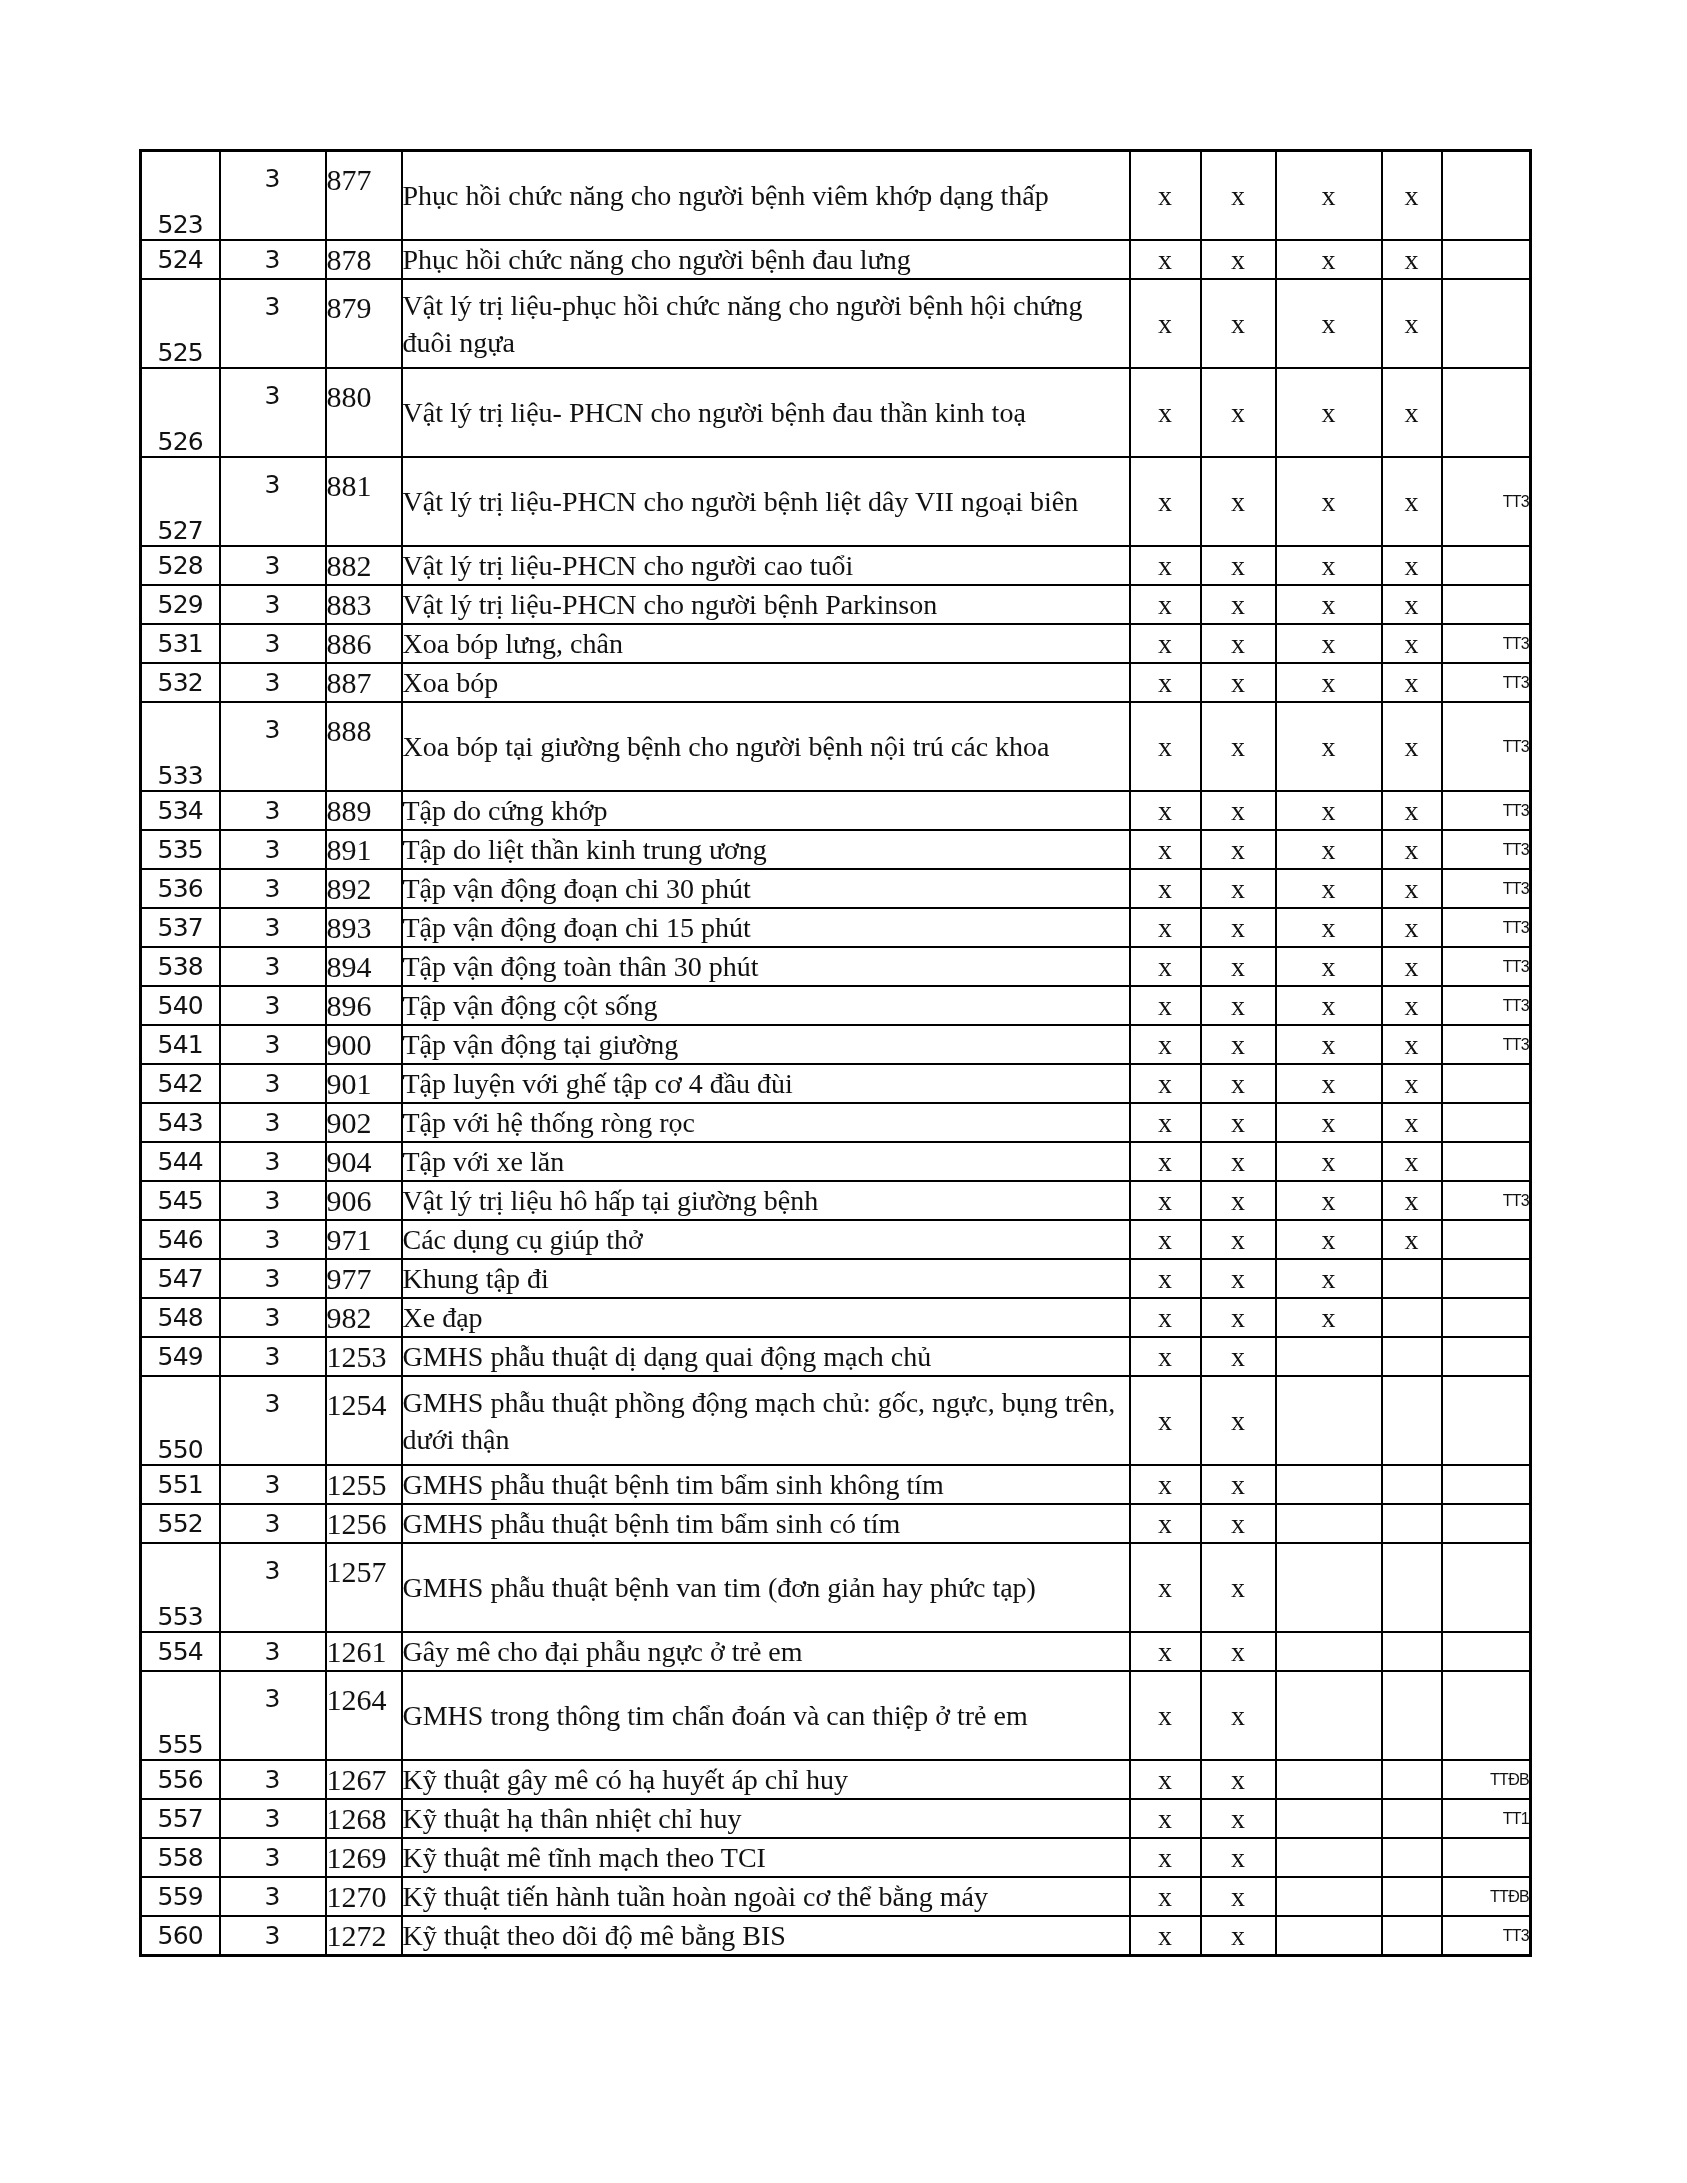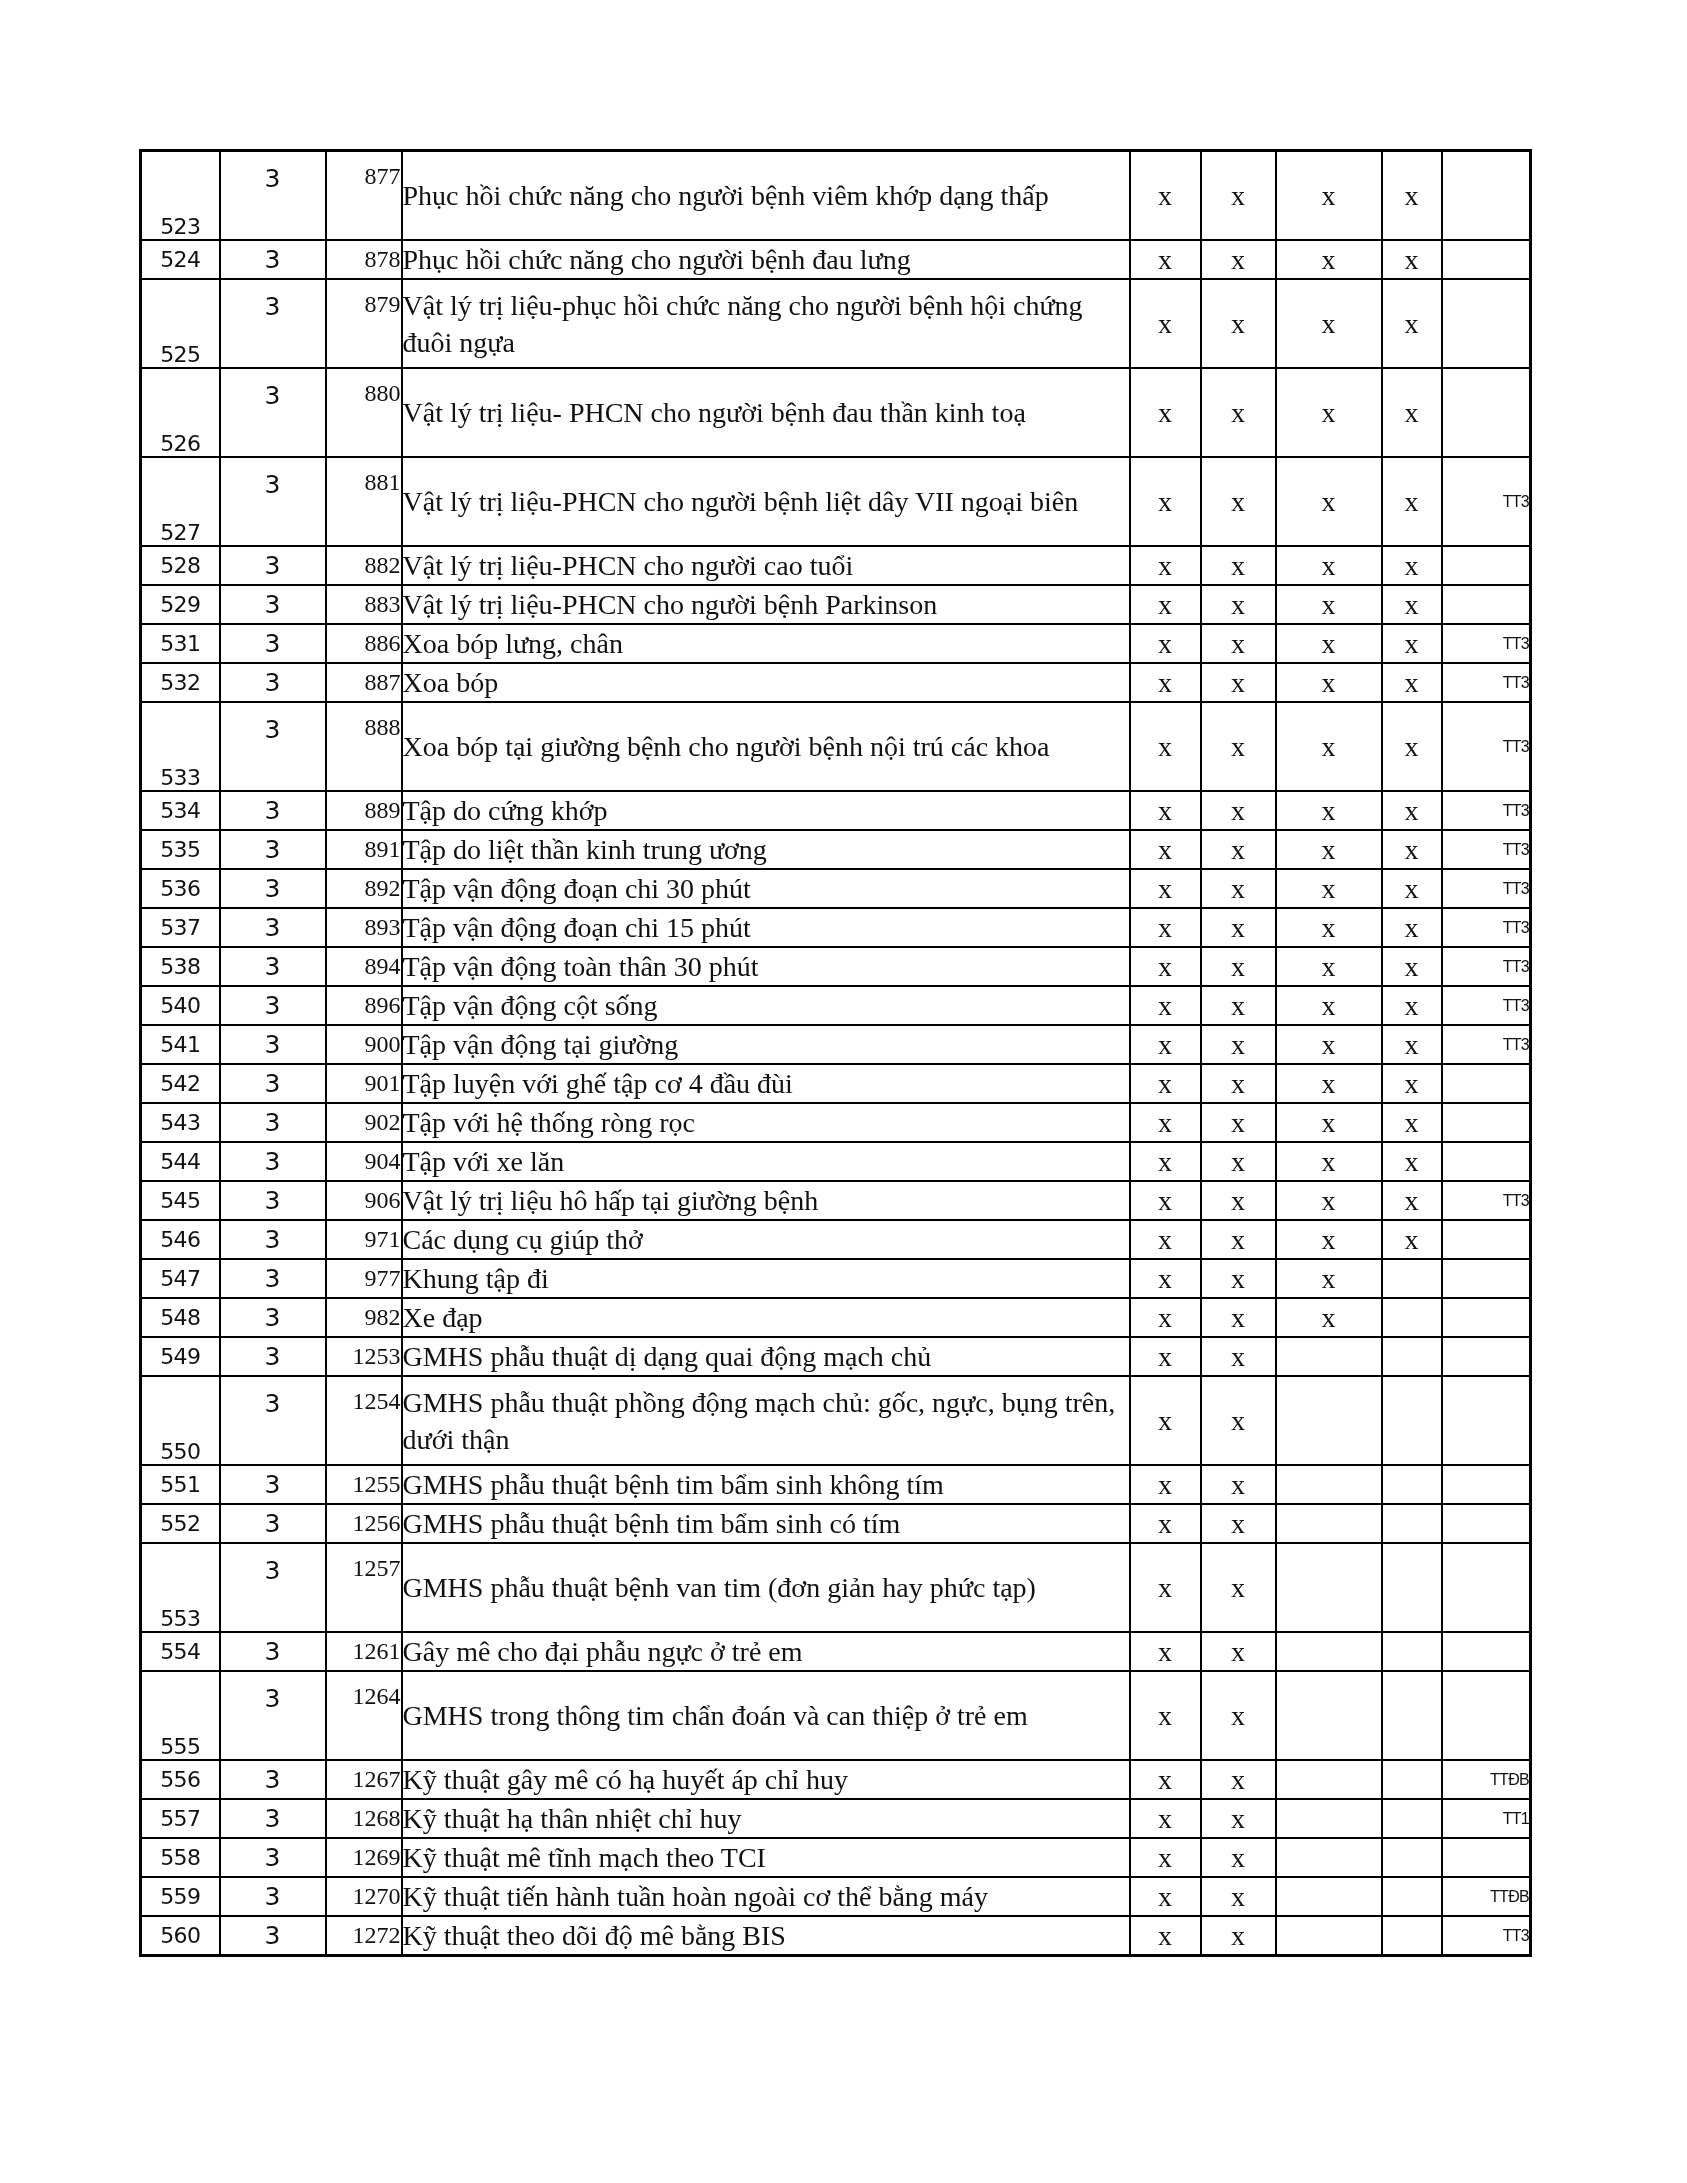--- a/index.html
+++ b/index.html
@@ -15,33 +15,33 @@
   table.grid td {
     border: 2.6px solid #000;
     padding: 0;
     color: #111;
     overflow: hidden;
   }
   tr.normal td { height: 35px; }
   tr.tall td { height: 75px; }
   td.stt {
     font-family: "DejaVu Sans", "Liberation Sans", sans-serif;
-    font-size: 22px; text-align: center; vertical-align: bottom;
+    font-size: 25px; text-align: center; vertical-align: bottom;
     letter-spacing: -0.7px;
   }
   tr.normal td.stt { vertical-align: middle; }
   td.grp {
     font-family: "DejaVu Sans", "Liberation Sans", sans-serif;
     font-size: 25px; text-align: center; vertical-align: top; padding-top: 4px;
   }
   tr.normal td.grp { vertical-align: middle; padding-top: 0; }
   tr.tall td.grp { padding-top: 12px; }
   td.code {
     font-family: "Liberation Serif", "DejaVu Serif", serif;
-    font-size: 24px; text-align: right; vertical-align: middle;
+    font-size: 30px; text-align: left; vertical-align: middle;
   }
   tr.tall td.code { vertical-align: top; padding-top: 10.6px; }
   td.name {
     font-family: "Liberation Serif", "DejaVu Serif", serif;
     font-size: 28px; text-align: left; vertical-align: middle;
     padding-left: 5.3px; line-height: 37px;
   }
   td.mark {
     font-family: "Liberation Serif", "DejaVu Serif", serif;
     font-size: 28px; text-align: center; vertical-align: middle;

